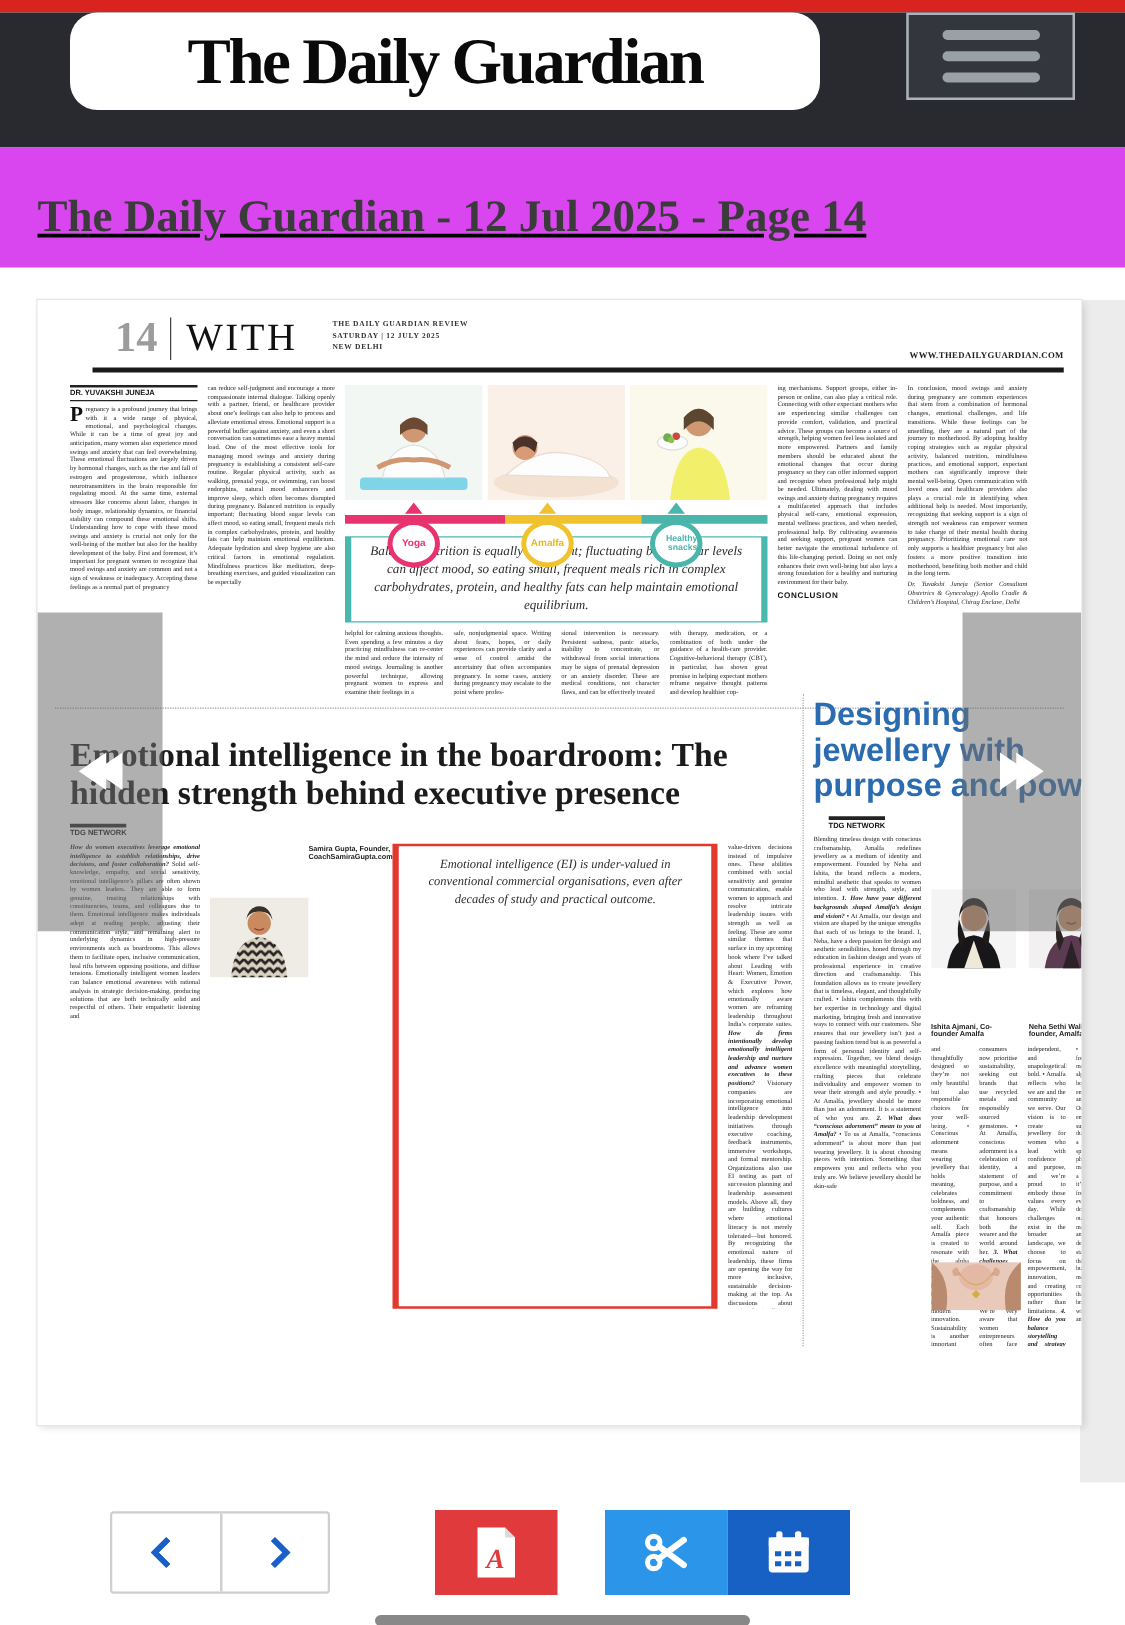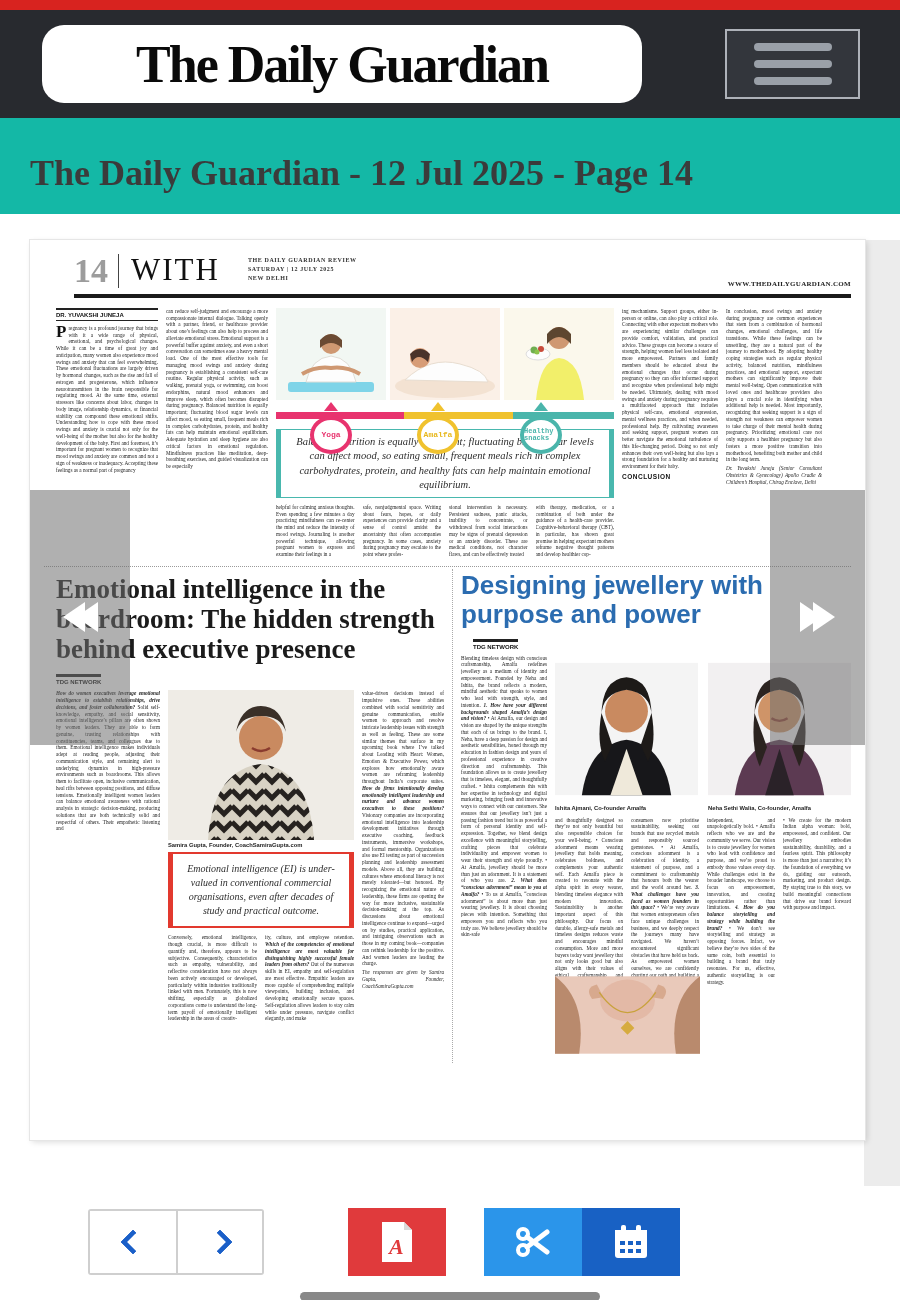--- a/index.html
+++ b/index.html
@@ -1,41 +1,41 @@
 <!DOCTYPE html>
 <html><head>
 <meta charset="utf-8">
 <style>
   * { margin:0; padding:0; box-sizing:border-box; }
   html,body { width:900px; font-family:"Liberation Sans", sans-serif; background:#fff; }
   body { height:1300px; overflow:hidden; }
 
   
   .top-red { height:10px; background:#d8231f; }
-  .app-header { height:108px; background:#282a2f; display:flex; align-items:center; padding:0 40px 0 42px; }
+  .app-header { height:108px; background:#282a2f; display:flex; padding:0 40px 0 56px; }
   .logo-pill { background:#fff; border-radius:22px; height:78px; width:600px; display:flex; align-items:center; justify-content:center; }
   .logo-text { font-family:"Liberation Serif", serif; font-weight:bold; font-size:52px; letter-spacing:-2px; color:#0a0a0a; white-space:nowrap; }
   .hamburger { margin-left:auto; width:135px; height:70px; border:2px solid #aeb2b9; background:#33363c; display:flex; flex-direction:column; justify-content:center; align-items:center; gap:9px; cursor:pointer; }
   .hamburger .bar { width:78px; height:8px; border-radius:4px; background:#9aa0a8; }
 
-  .title-wrap { padding:34px 95px 18px 30px; background:#14b8a6; }
+  .title-wrap { padding:34px 95px 18px 30px; background:#d946ef;text-decoration:underline; }
   .page-title { font-family:"Liberation Serif", serif; font-weight:bold; font-size:36px; line-height:1.22; color:#3b3b3b; }
 
   
   .viewer { position:relative; height:946px; background:#fff; }
   .gray-strip { position:absolute; right:0; top:0; bottom:0; width:36px; background:#ececec; }
   .np-page { position:relative; margin-left:30px; width:835px; height:900px; margin-top:26px; background:#fff; box-shadow:0 0 0 1px #e6e6e6, 2px 2px 6px rgba(0,0,0,.15); padding:14px 14px 10px 14px; overflow:hidden; }
 
   
   .np { font-family:"Liberation Serif", serif; color:#1d1d1d; }
   .np-col { font-size:5.2px; line-height:1.3; text-align:justify; color:#232323; overflow:hidden; }
   .q { font-style:italic; font-weight:bold; }
 
   
-  .masthead { margin-left:30px; display:flex; align-items:flex-start; }
+  .masthead { margin-left:48px; display:flex; align-items:flex-start; }
   .mh-num { font-family:"Liberation Serif", serif; font-weight:bold; font-size:34px; color:#9c9c9c; line-height:1; padding-right:10px; border-right:1.5px solid #444; }
   .mh-sec { font-family:"Liberation Serif", serif; font-size:31px; letter-spacing:2px; color:#111; line-height:1; padding-left:12px; }
   .mh-info { margin-left:28px; padding-top:2px; font-size:6px; font-weight:bold; letter-spacing:.6px; color:#333; line-height:1.5; font-family:"Liberation Serif", serif; }
   .mh-url { margin-left:auto; align-self:flex-end; font-size:7px; font-weight:bold; color:#222; letter-spacing:.3px; }
   .mh-rule { margin:6px 0 8px 30px; height:4px; background:#1a1a1a; }
 
   .a1-headline { margin-left:30px; font-family:"Liberation Sans", sans-serif; font-weight:bold; font-size:33px; line-height:1.05; letter-spacing:-.5px; color:#5f4b8b; width:660px; }
 
   
   .band { display:flex; gap:8px; margin:10px 0 0 12px; height:250px; }
@@ -45,40 +45,40 @@
 
   .center-stack { flex:0 0 330px; display:flex; flex-direction:column; }
   .info-photos { display:flex; gap:4px; height:92px; }
   .info-photos svg { flex:1; height:92px; }
   .timeline { position:relative; height:58px; margin-top:2px; }
   .tl-bar { position:absolute; top:10px; left:0; right:0; height:7px; display:flex; }
   .tl-bar .seg1 { width:38%; background:#e8336e; }
   .tl-bar .seg2 { width:32%; background:#f0c22e; }
   .tl-bar .seg3 { width:30%; background:#4ab5ab; }
   .tl-tri { position:absolute; top:0; width:0; height:0; border-left:7px solid transparent; border-right:7px solid transparent; }
-  .tl-ring { position:absolute; top:14px; width:42px; height:38px; border-radius:50%; background:#fff; border:4px solid; display:flex; align-items:center; justify-content:center; text-align:left; font-family:Liberation Mono, monospace; font-weight:bold; font-size:8px; line-height:1; }
+  .tl-ring { position:absolute; top:14px; width:42px; height:38px; border-radius:50%; background:#fff; border:4px solid; display:flex; align-items:center; justify-content:center; text-align:right; font-family:Liberation Sans, sans-serif; font-weight:bold; font-size:8px; line-height:1; }
   .quote-box { margin-top:4px; border:1.5px solid #49b8ae; border-left:5px solid #49b8ae; border-right:5px solid #49b8ae; padding:5px 10px; font-family:"Liberation Serif", serif; font-style:italic; font-size:10.5px; line-height:1.35; text-align:center; color:#2d2d2d; }
   .stub-row { display:flex; gap:8px; margin-top:6px; flex:1; }
   .stub-row .np-col { flex:1; }
   .conclusion-label { font-family:"Liberation Sans", sans-serif; font-weight:bold; font-size:6.5px; letter-spacing:.5px; margin-top:3px; color:#111; }
   .credit { font-style:italic; margin-top:2px; }
 
   .dotted-div { border-top:1.5px dotted #9a9a9a; margin:8px 0 6px 0; }
 
   
   .bottom-row { display:flex; height:486px;align-items:center; }
   .art2 { flex:0 0 408px; padding-right:8px; }
   .art3 { flex:1; border-left:1.5px dotted #aaa; padding-left:8px; }
   .a2-headline { font-family:"Liberation Serif", serif; font-size:27px; line-height:1.12; color:#1b1b1b; margin:4px 0 6px 12px; }
   .a3-headline { font-family:Liberation Sans, sans-serif; font-size:26px; line-height:1.1; color:#2b6cb0; margin:2px 0 6px 0; }
   .tdg-byline { border-top:3px solid #222; display:inline-block; font-size:6px; font-weight:bold; font-family:"Liberation Sans", sans-serif; padding-top:2px; margin:0 0 5px 12px; color:#111; }
 
   .a2-content { display:flex; gap:8px; margin-left:12px; height:372px; }
   .a2-colA { flex:0 0 104px; }
-  .a2-mid { flex:0 0 186px; display:flex; flex-direction:column; }
+  .a2-mid { flex:0 0 186px; display:flex; flex-direction:row; }
   .a2-colB { flex:1; }
   .photo-caption { font-family:"Liberation Sans", sans-serif; font-weight:bold; font-size:5.8px; color:#222; margin:2px 0 4px 0; }
   .pull-quote { border:2px solid #e2392e; border-left:5px solid #e2392e; border-right:5px solid #e2392e; padding:8px 8px; font-family:"Liberation Serif", serif; font-style:italic; font-size:10px; line-height:1.4; text-align:center; color:#2d2d2d; }
   .mini-cols { display:flex; gap:8px; margin-top:6px; flex:1; overflow:hidden; }
   .mini-cols .np-col { flex:1; }
 
   .a3-content { display:flex; gap:8px; height:408px; }
   .a3-colA { flex:0 0 86px; }
   .a3-right { flex:1; display:flex; flex-direction:column; }
   .a3-photos { display:flex; gap:10px; height:148px; }

